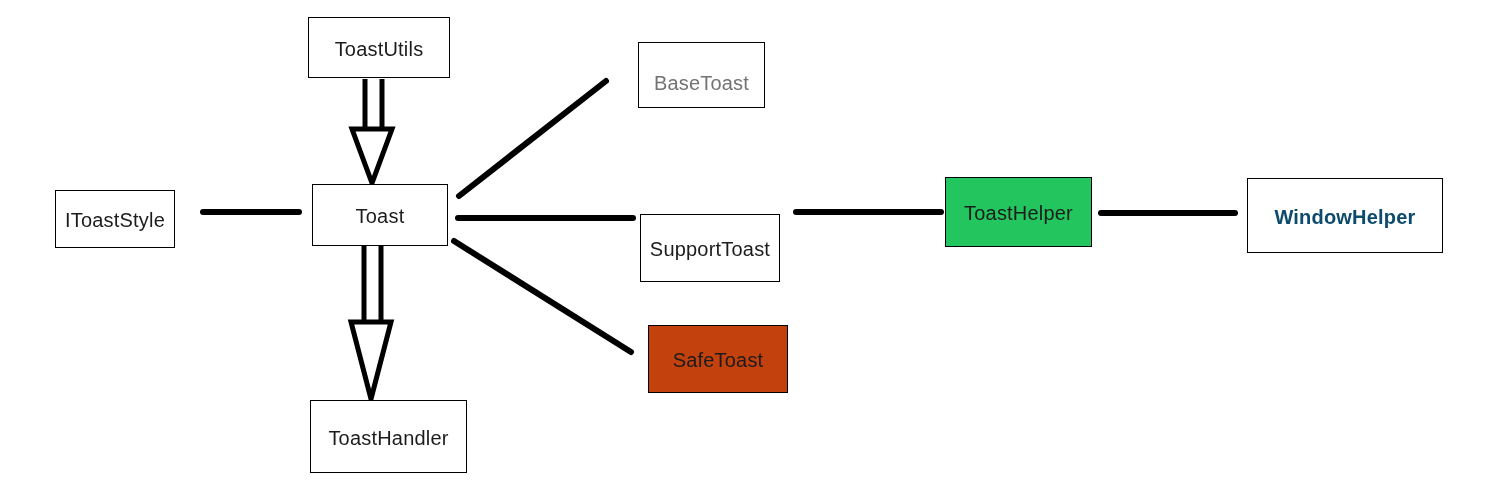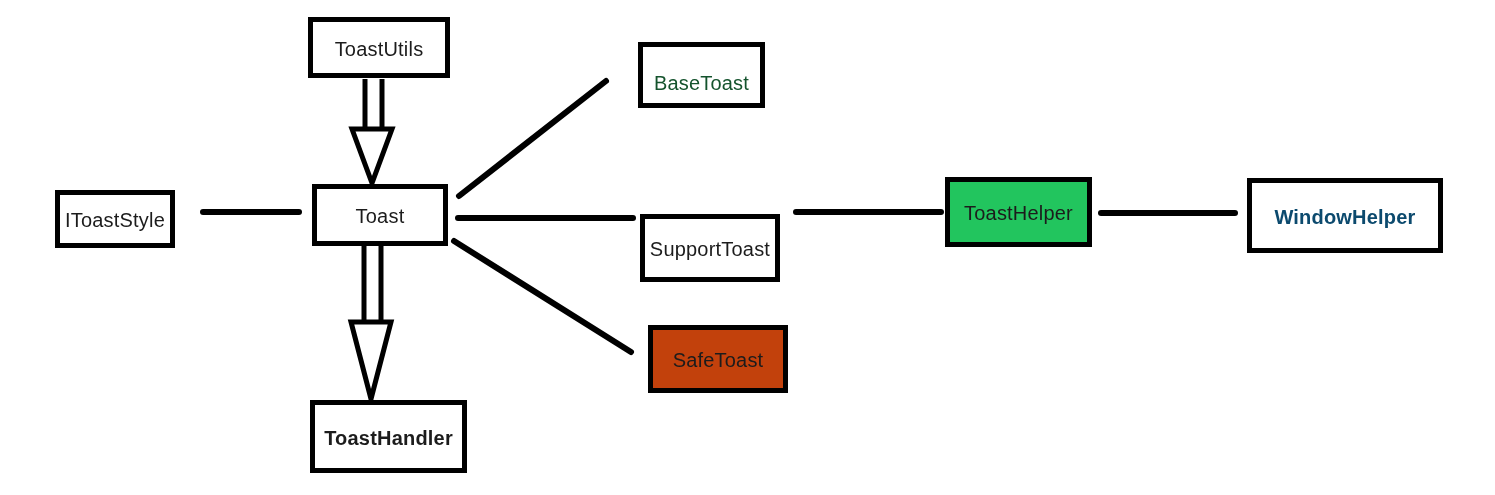--- a/index.html
+++ b/index.html
@@ -18,21 +18,21 @@
   #connector-layer {
     position: absolute;
     left: 0;
     top: 0;
     width: 1495px;
     height: 495px;
   }
   .node {
     position: absolute;
     background: #ffffff;
-    border: 5px solid #8b5cf6;
+    border: 1px solid #8b5cf6;
     box-sizing: border-box;
     display: flex;
     align-items: center;
     justify-content: center;
   }
   .node .label {
     font-size: 20px;
     line-height: 1;
     color: #1c1c1c;
     letter-spacing: 0.2px;
@@ -81,31 +81,31 @@
   <div class="node" style="left: 308px; top: 17px; width: 142px; height: 61px; border-color: rgb(0, 0, 0); background: rgb(255, 255, 255);">
     <span class="label" style="color: rgb(28, 28, 28);">ToastUtils</span>
   </div>
   <div class="node" style="left: 55px; top: 190px; width: 120px; height: 58px; border-color: rgb(0, 0, 0); background: rgb(255, 255, 255);">
     <span class="label" style="color: rgb(28, 28, 28);">IToastStyle</span>
   </div>
   <div class="node" style="left: 312px; top: 184px; width: 136px; height: 62px; border-color: rgb(0, 0, 0); background: rgb(255, 255, 255); align-items: center;">
     <span class="label" style="color: rgb(28, 28, 28);">Toast</span>
   </div>
   <div class="node" style="left: 638px; top: 42px; width: 127px; height: 66px; border-color: rgb(0, 0, 0); background: rgb(255, 255, 255);">
-    <span class="label" style="color: #14532d; margin-top: 14px;">BaseToast</span>
+    <span class="label" style="color: #737373; margin-top: 14px;">BaseToast</span>
   </div>
   <div class="node" style="left: 640px; top: 182px; width: 140px; height: 68px; border-color: rgb(0, 0, 0); background: rgb(255, 255, 255); margin-top: 32px;">
     <span class="label" style="color: rgb(28, 28, 28);">SupportToast</span>
   </div>
   <div class="node" style="left: 648px; top: 325px; width: 140px; height: 68px; border-color: rgb(0, 0, 0); background: #c2410c;">
     <span class="label" style="color: rgb(28, 28, 28);">SafeToast</span>
   </div>
   <div class="node" style="left: 945px; top: 177px; width: 147px; height: 70px; border-color: rgb(0, 0, 0); background: #22c55e;">
     <span class="label" style="color: rgb(28, 28, 28);">ToastHelper</span>
   </div>
   <div class="node" style="left: 1247px; top: 178px; width: 196px; height: 75px; border-color: rgb(0, 0, 0); background: rgb(255, 255, 255);">
     <span class="label" style="color: #0c4a6e; font-weight: bold;">WindowHelper</span>
   </div>
-  <div class="node" style="left: 310px; top: 400px; width: 157px; height: 73px; border-color: rgb(0, 0, 0); background: rgb(255, 255, 255); font-weight: bold;">
+  <div class="node" style="left: 310px; top: 400px; width: 157px; height: 73px; border-color: rgb(0, 0, 0); background: rgb(255, 255, 255);">
     <span class="label" style="color: rgb(28, 28, 28);">ToastHandler</span>
   </div>
 
 </div>
 
 </body></html>

